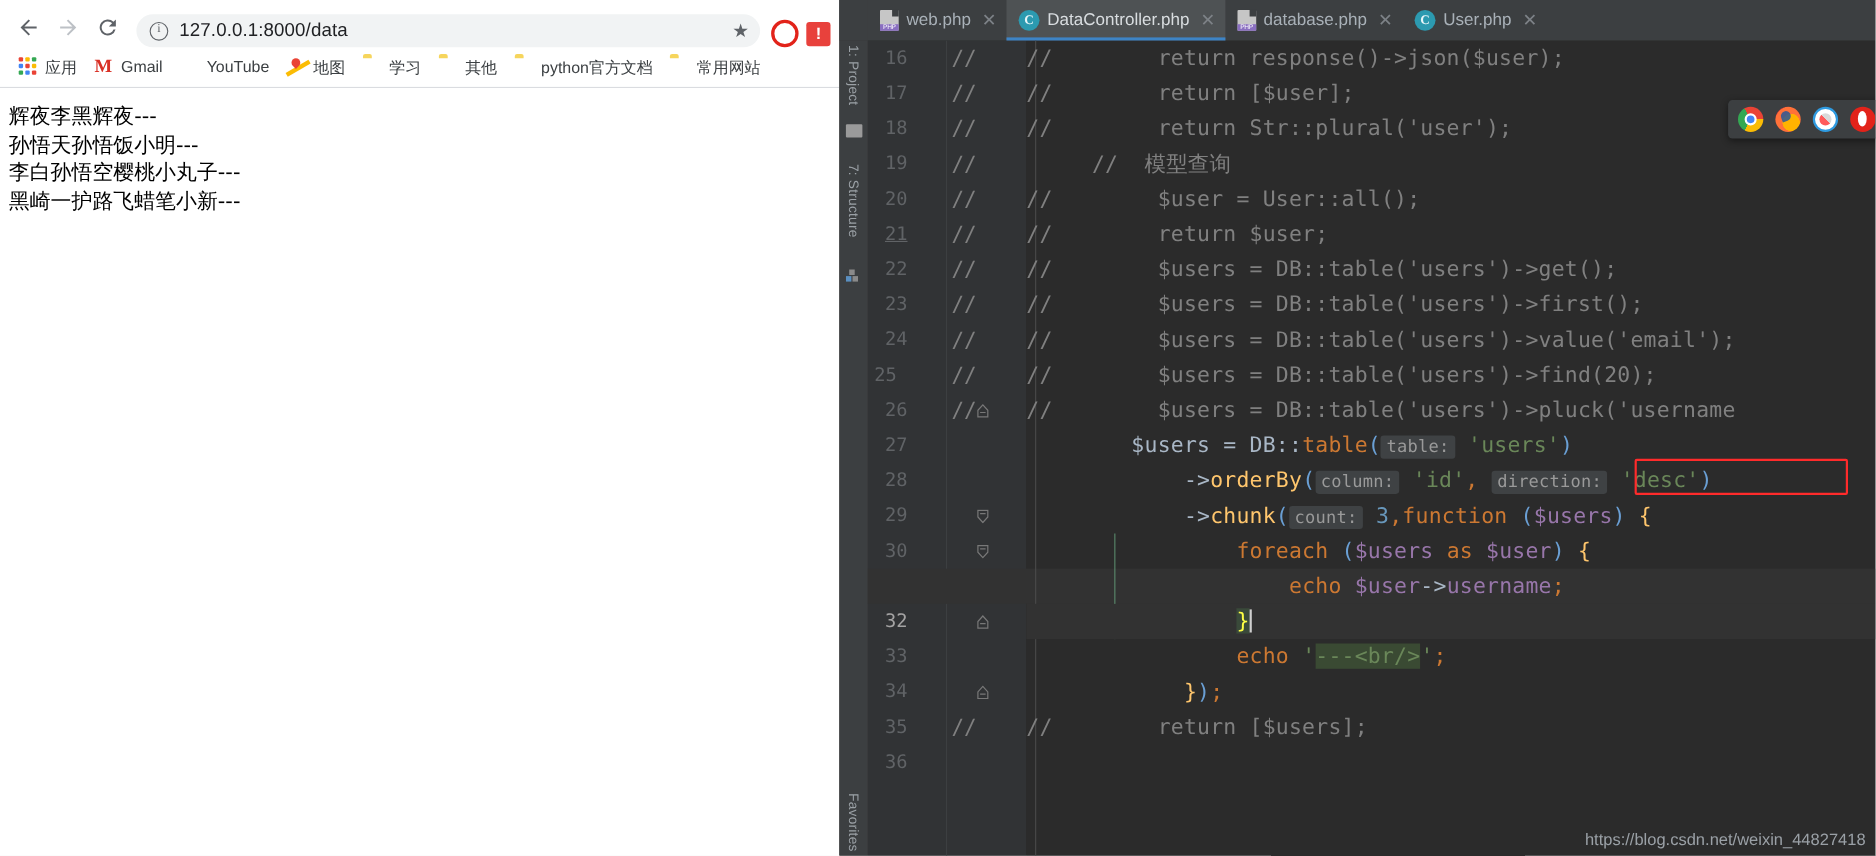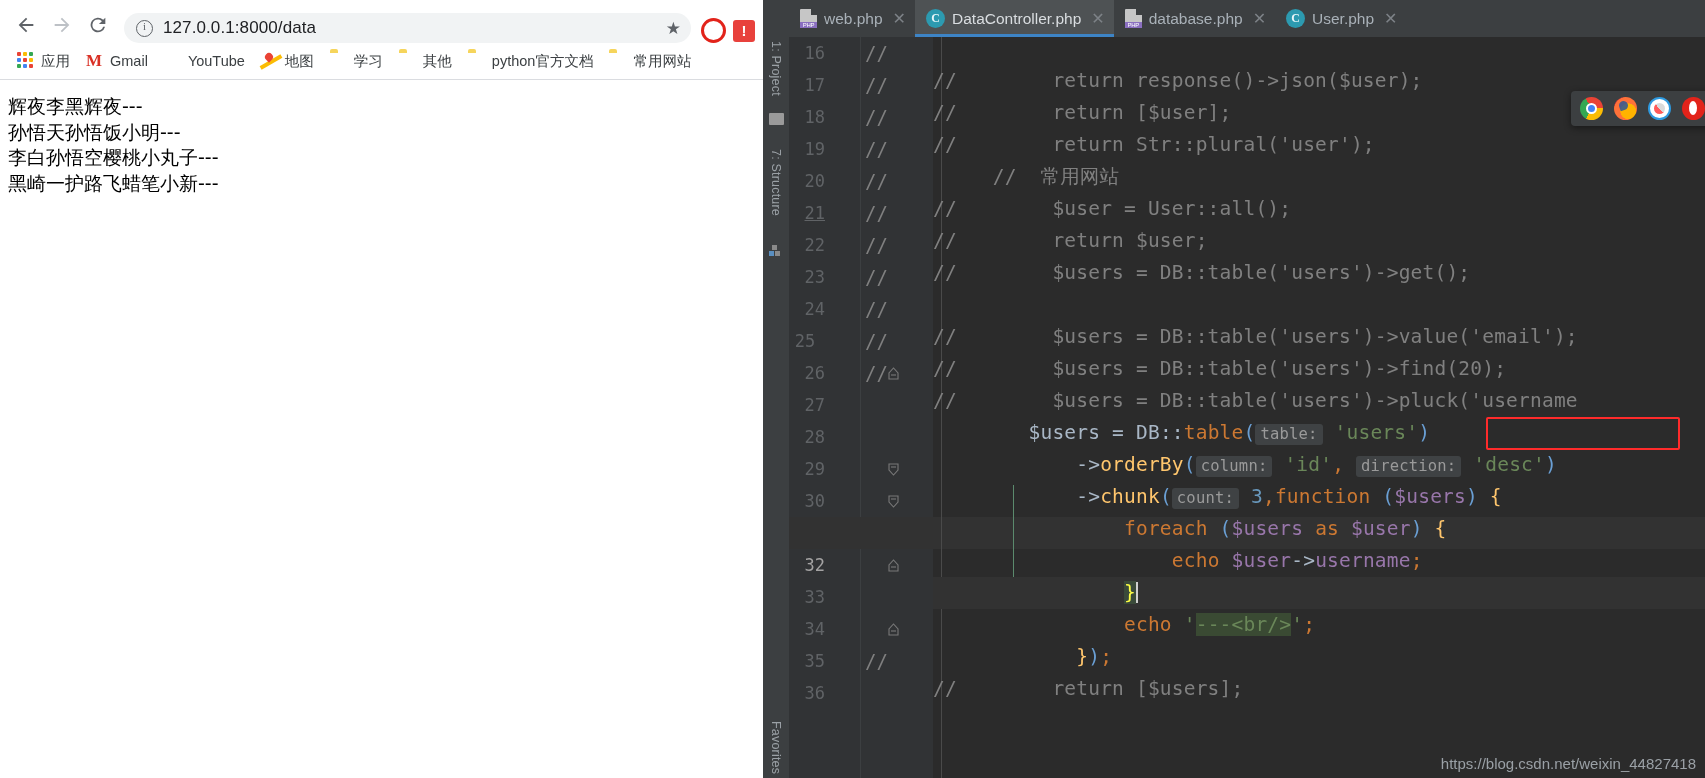--- a/index.html
+++ b/index.html
@@ -114,21 +114,21 @@
   .g-num.cur { color:#a4a3a3; }
   .g-sep { position:absolute; left:71px; top:0; bottom:0; width:1px;
      background:#3c3f41; }
   .fold { position:absolute; left:98px; width:13px; height:13px; }
   .fold svg { display:block; }
 
   
   .code { position:absolute; left:170px; top:37px; right:0; bottom:0;
      background:#2b2b2b; }
   .cline { position:absolute; left:0; right:0; height:32px; font-size:19.5px;
-     white-space:pre; line-height:32px; letter-spacing:.2px;margin-top:28px; }
+     white-space:pre; line-height:32px; letter-spacing:.2px; }
   .cline.hl { background:#323232; }
   .hlrow-full { position:absolute; left:26px; right:0; height:32px;
      background:#323232; }
   .cm { color:#808080; }        
   .kw { color:#cc7832; }        
   .fn { color:#ffc66d; }        
   .var { color:#9876aa; }       
   .str { color:#6a8759; }       
   .num { color:#6897bb; }       
   .pl  { color:#a9b7c6; }
@@ -388,28 +388,29 @@
 
       <div class="indent-guide" style="left:8px;"></div>
       <div class="indent-guide act" style="left:80px; top:448px; height:96px;"></div>
 
       <div class="cline" style="top:0px;"><span class="cm">//        return response()-&gt;json($user);</span></div>
 
       <div class="cline" style="top:32px;"><span class="cm">//        return [$user];</span></div>
 
       <div class="cline" style="top:64px;"><span class="cm">//        return Str::plural('user');</span></div>
 
-      <div class="cline" style="top:96px;"><span class="cm">     //  常用网站</span></div>
+      <div class="cline" style="top:96px;"><span class="cm">     //  模型查询</span></div>
 
       <div class="cline" style="top:128px;"><span class="cm">//        $user = User::all();</span></div>
 
       <div class="cline" style="top:160px;"><span class="cm">//        return $user;</span></div>
 
       <div class="cline" style="top:192px;"><span class="cm">//        $users = DB::table('users')-&gt;get();</span></div>
 
+      <div class="cline" style="top:224px;"><span class="cm">//        $users = DB::table('users')-&gt;first();</span></div>
 
       <div class="cline" style="top:256px;"><span class="cm">//        $users = DB::table('users')-&gt;value('email');</span></div>
 
       <div class="cline" style="top:288px;"><span class="cm">//        $users = DB::table('users')-&gt;find(20);</span></div>
 
       <div class="cline" style="top:352px;"><span class="pl">        $users = </span><span class="pl">DB</span><span class="pl">::</span><span class="kw">table</span><span class="paren">(</span><span class="hint">table:</span><span class="str"> 'users'</span><span class="paren">)</span></div>
 
       <div class="cline" style="top:320px;"><span class="cm">//        $users = DB::table('users')-&gt;pluck('username</span></div>
 
       <div class="cline" style="top:384px;"><span class="pl">            -&gt;</span><span class="fn">orderBy</span><span class="paren">(</span><span class="hint">column:</span><span class="str"> 'id'</span><span class="kw">,</span><span class="pl"> </span><span class="hint">direction:</span><span class="str"> 'desc'</span><span class="paren">)</span></div>

